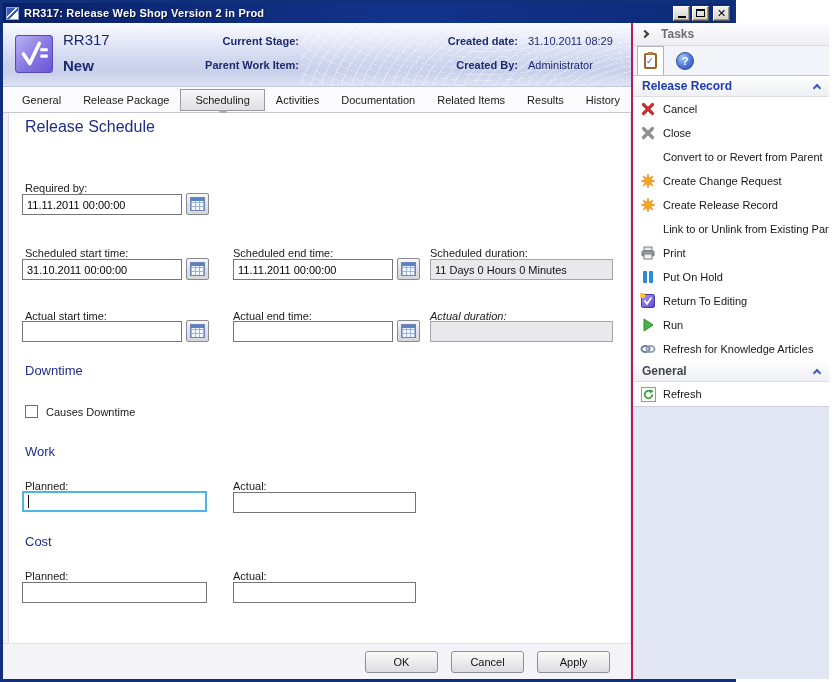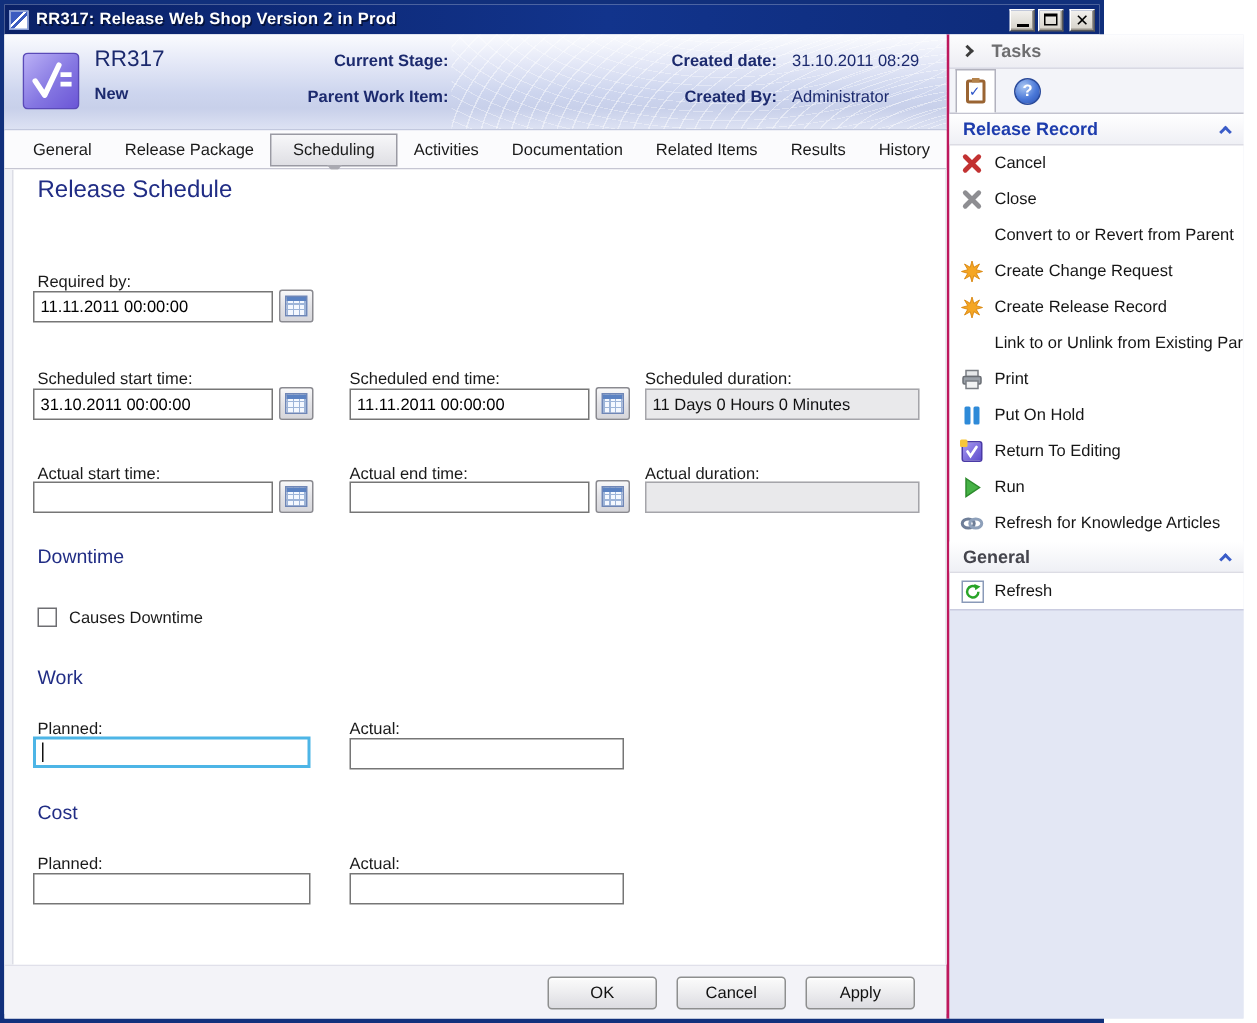--- a/index.html
+++ b/index.html
@@ -25,21 +25,21 @@
 
   
   .banner { height:64px; position:relative; background:linear-gradient(180deg,#fafbfe 0%,#e4e8f7 30%,#cdd5ee 62%,#c8d0ea 78%,#dde2f3 100%); border-bottom:1px solid #c2c8de; overflow:hidden; }
   .banner-net { position:absolute; right:0; top:0; width:330px; height:100%; pointer-events:none; opacity:.9;
     background-image:
       repeating-radial-gradient(ellipse 430px 210px at 108% 135%, rgba(255,255,255,0) 0 9px, rgba(255,255,255,.5) 9px 10px),
       repeating-radial-gradient(ellipse 520px 250px at 55% -55%, rgba(255,255,255,0) 0 11px, rgba(255,255,255,.4) 11px 12px); }
   .banner * { color:#1c2a6e; }
   .b-icon { position:absolute; left:12px; top:12px; width:38px; height:38px; }
   .b-id { position:absolute; left:60px; top:8px; font-size:15px; }
-  .b-status { position:absolute; left:60px; top:34px; font-size:11px; font-weight:bold; }
+  .b-status { position:absolute; left:60px; top:34px; font-size:15px; font-weight:bold; }
   .b-midcol { position:absolute; left:140px; width:156px; text-align:right; top:0; }
   .b-rlabels { position:absolute; left:325px; width:190px; text-align:right; top:0; }
   .b-rvalues { position:absolute; left:525px; width:105px; top:0; }
   .b-row1 { position:absolute; top:12px; right:0; left:0; font-size:11px; font-weight:bold; }
   .b-row2 { position:absolute; top:36px; right:0; left:0; font-size:11px; font-weight:bold; }
   .b-rvalues .b-row1, .b-rvalues .b-row2 { font-weight:normal; text-align:left; }
 
   
   .tabbar { height:26px; background:#fbfbfd; border-bottom:1px solid #c6c6d2; display:flex; align-items:center; padding-left:8px; position:relative; }
   .tab { font-size:11px; color:#1a1a1a; padding:4px 11px; cursor:pointer; position:relative; white-space:nowrap; }
@@ -183,21 +183,21 @@
         <span class="cal-btn" style="left:183px;top:207px;">
             <span class="cal-glyph"></span>
           </span>
 
         <div class="flabel" style="left:230px;top:197px;">Actual end time:</div>
         <input class="tinput" style="left: 230px; top: 208px; width: 160px;" value="">
         <span class="cal-btn" style="left:394px;top:207px;">
             <span class="cal-glyph"></span>
           </span>
 
-        <div class="flabel" style="left:427px;top:197px;">Actual duration:</div>
+        <div class="flabel" style="left:427px;top:197px;font-style:italic;">Actual duration:</div>
         <input class="tinput ro" readonly="" style="left: 427px; top: 208px; width: 183px;" value="">
 
         <div class="h2" style="left:22px;top:250px;">Downtime</div>
         <span class="checkbox" style="left:22px;top:292px;"></span>
         <div class="flabel" style="left:43px;top:293px;">Causes Downtime</div>
 
         <div class="h2" style="left:22px;top:331px;">Work</div>
         <div class="flabel" style="left:22px;top:367px;">Planned:</div>
         <input class="tinput focused" style="left: 19px; top: 378px; width: 185px;" value="">
         <span class="caret" style="left:25px;top:382px;"></span>

